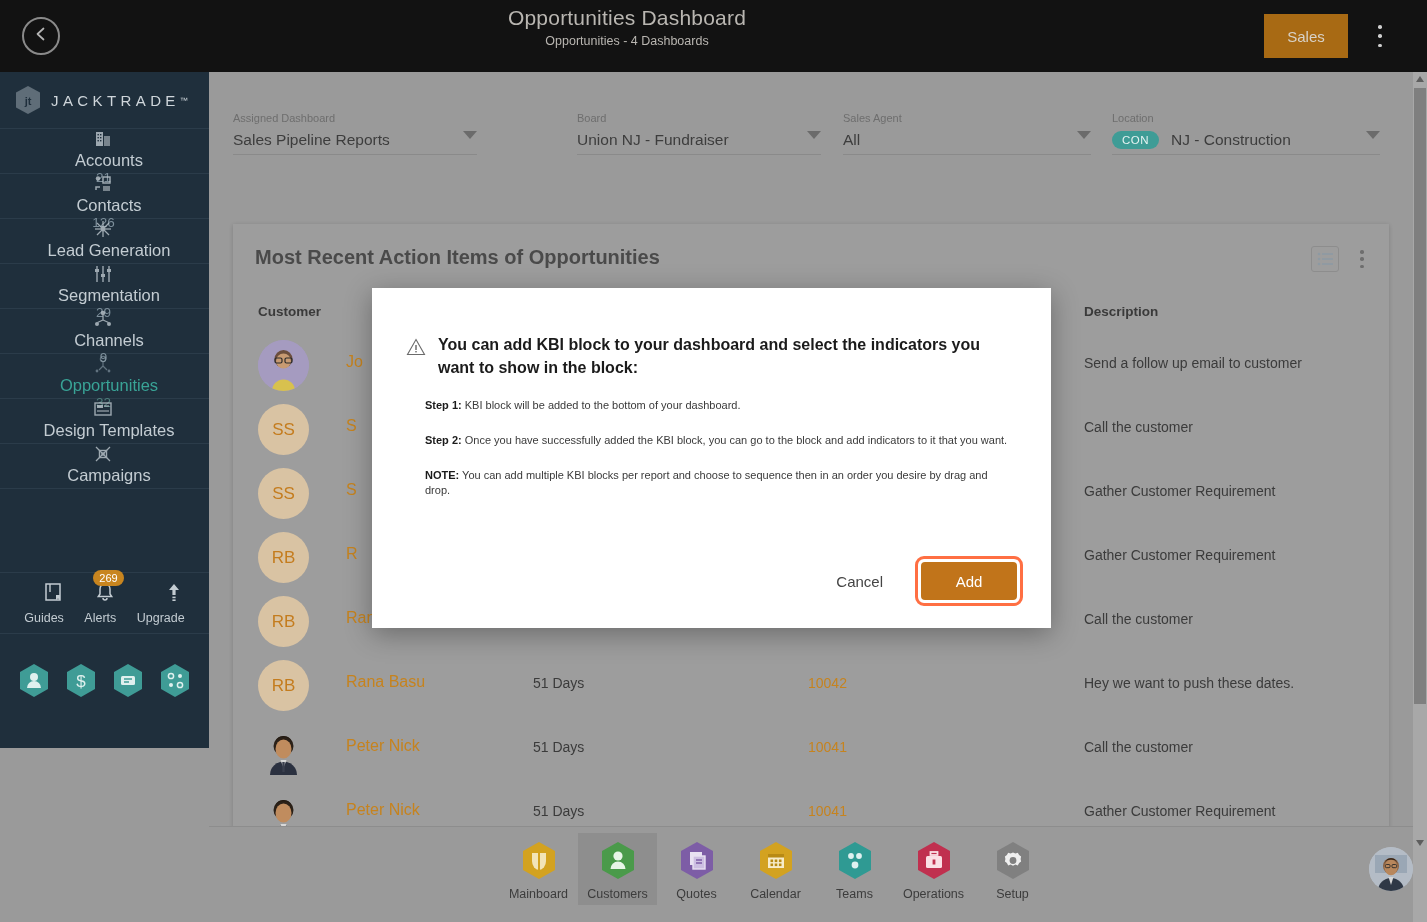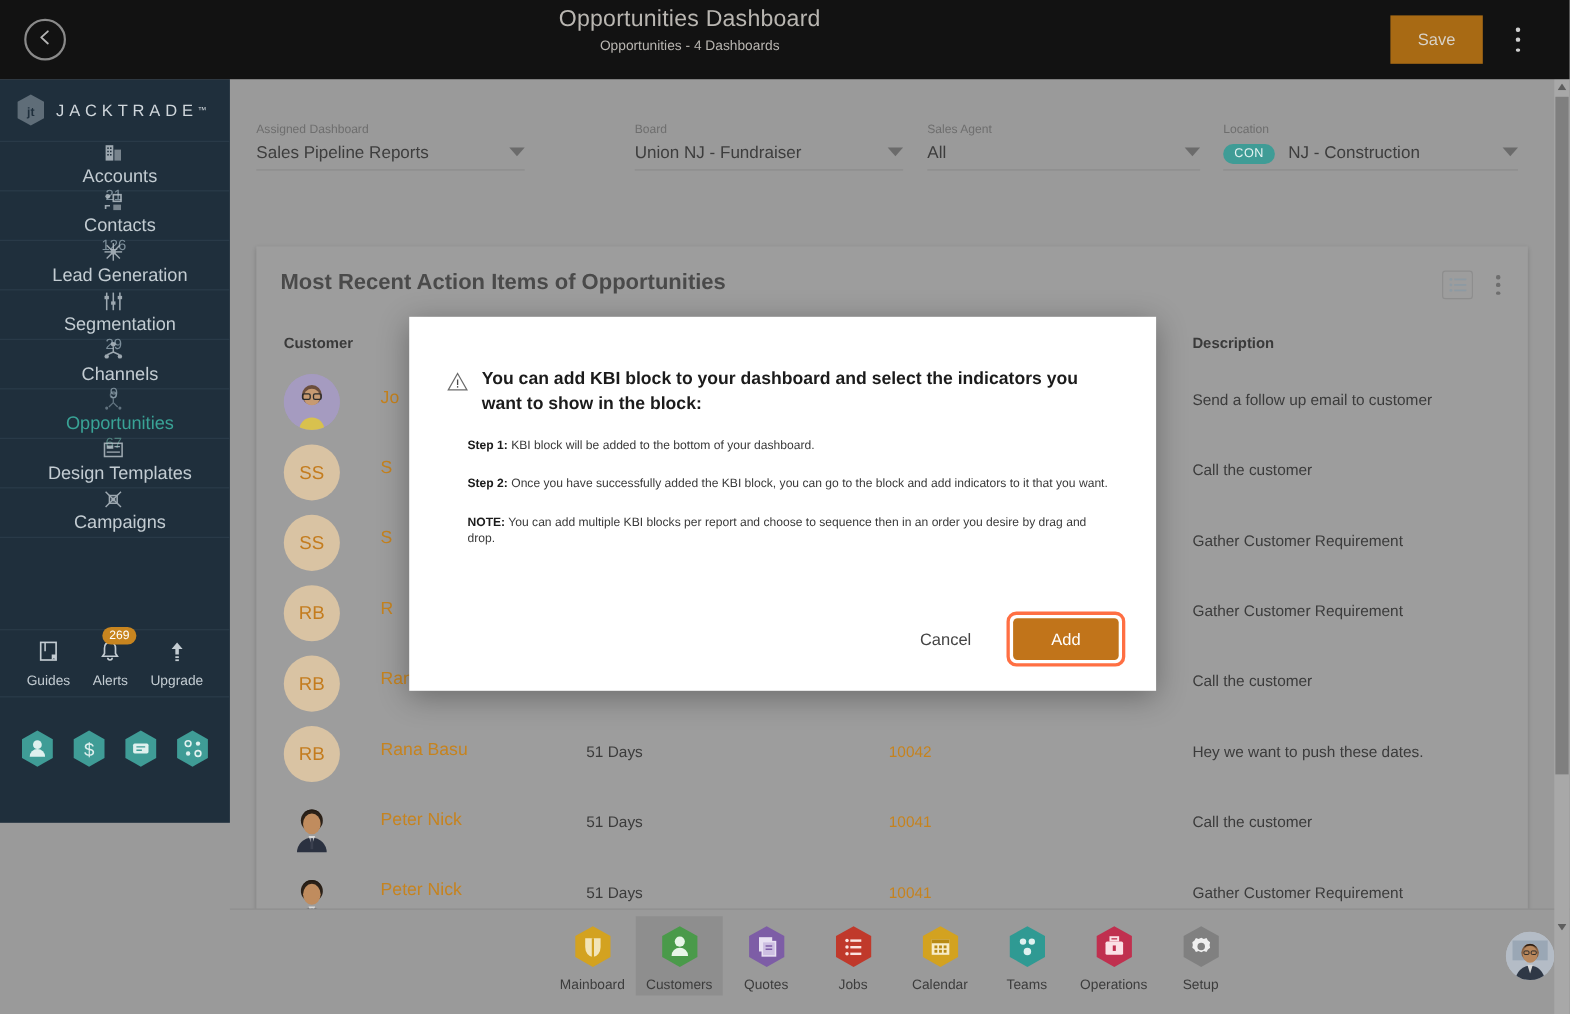--- a/index.html
+++ b/index.html
@@ -63,21 +63,21 @@
   .nav-count { font-size:13.5px; color:#7c8e9a; }
   .nav-item.active .nav-label { color:#39a396; }
   .nav-item.active .nav-count { color:#4f7f7c; }
   .nav-item.active .nav-icon { opacity:.6; }
 
   .side-bottom {
     position:absolute; left:0; bottom:114px; width:209px; height:62px;
     border-top:1px solid #2b3c4a; border-bottom:1px solid #2b3c4a;
     display:flex; align-items:center; justify-content:space-around; padding:0 14px;
   }
-  .sb-item { display:flex; flex-direction:column; align-items:center; cursor:pointer; position:relative; }
+  .sb-item { display:flex; flex-direction:column; align-items:flex-end; cursor:pointer; position:relative; }
   .sb-item svg { width:22px; height:22px; }
   .sb-lab { font-size:12.5px; color:#c3ccd2; margin-top:4px; }
   .badge {
     position:absolute; top:-11px; left:9px; background:#c8851f; color:#fff;
     font-size:11px; border-radius:9px; padding:1px 6px; line-height:14px;
   }
   .side-hexrow {
     position:absolute; left:0; bottom:42px; width:209px; height:52px;
     display:flex; align-items:center; justify-content:space-around; padding:0 10px;
   }
@@ -88,21 +88,21 @@
   .main {
     position:absolute; left:209px; top:72px; width:1204px; height:850px;
     background:#9a9a9a; overflow:hidden;text-decoration:underline;
   }
   .filters { position:absolute; left:0; top:0; width:1204px; height:120px; }
   .filter {
     position:absolute; top:40px;
   }
   .f-label { font-size:11px; color:#6e6e6e; }
   .f-row {
-    display:flex; align-items:center; border-bottom:1px solid #8a8a8a;
+    display:flex; align-items:flex-start; border-bottom:1px solid #8a8a8a;
     padding-bottom:5px; margin-top:7px;
   }
   .f-val { font-size:15.5px; color:#3d3d3d; flex:1; }
   .caret { width:0; height:0; border-left:7px solid transparent; border-right:7px solid transparent;
            border-top:8px solid #6b6b6b; margin-bottom:4px; }
   .pill {
     background:#3f9c96; color:#e6f3f2; font-size:11.5px; letter-spacing:.5px;
     border-radius:11px; padding:3px 10px; margin-right:12px;
   }
 
@@ -200,21 +200,21 @@
     <span>
       <svg viewBox="0 0 16 16">
           <path d="M10.5 2.5 L4.5 8 L10.5 13.5" fill="none" stroke="#b5b5b5" stroke-width="1.7" stroke-linecap="round" stroke-linejoin="round"></path>
         </svg>
     </span>
   </div>
   <div class="title-wrap">
     <div class="title-main">Opportunities Dashboard</div>
     <div class="title-sub">Opportunities - 4 Dashboards</div>
   </div>
-  <div class="save-btn">Save</div>
+  <div class="save-btn">Sales</div>
   <div class="kebab-top">
       <i></i>
       <i></i>
       <i></i>
     </div>
 </div>
 
 <div class="sidebar">
   <div class="brand">
     <span class="hexlogo">
@@ -306,21 +306,21 @@
   <div class="nav-item active">
     <span class="nav-icon">
         <svg viewBox="0 0 20 20">
           <circle cx="10" cy="5" r="2.6" fill="none" stroke="#8ea0ac" stroke-width="1.3"></circle>
           <path d="M10 8 v4 M10 12 l-4 4 M10 12 l4 4" stroke="#8ea0ac" stroke-width="1.2" fill="none"></path>
           <circle cx="4" cy="17" r="1.4" fill="#8ea0ac"></circle>
           <circle cx="16" cy="17" r="1.4" fill="#8ea0ac"></circle>
         </svg>
       </span>
     <span class="nav-label">Opportunities</span>
-    <span class="nav-count">67</span>
+    <span class="nav-count">32</span>
   </div>
 
   <div class="nav-item">
     <span class="nav-icon">
         <svg viewBox="0 0 20 20">
           <rect x="2" y="4" width="16" height="12" fill="none" stroke="#b9c3ca" stroke-width="1.4"></rect>
           <rect x="4" y="6" width="6" height="3" fill="#b9c3ca"></rect>
           <line x1="11" y1="7" x2="16" y2="7" stroke="#b9c3ca" stroke-width="1.2"></line>
           <line x1="4" y1="12" x2="16" y2="12" stroke="#b9c3ca" stroke-width="1.2"></line>
         </svg>
@@ -578,34 +578,20 @@
       <span><svg viewBox="0 0 36 39">
             <polygon points="18,1 34,10 34,29 18,38 2,29 2,10" fill="#7d5da6"></polygon>
             <rect x="11" y="11" width="12" height="13" fill="#e8e1f2"></rect>
             <rect x="14" y="15" width="12" height="13" fill="#cdbfe2" stroke="#e8e1f2" stroke-width="1.4"></rect>
             <path d="M17 19 h6 M17 22 h6" stroke="#7d5da6" stroke-width="1.3"></path>
           </svg></span>
       <span class="bn-lab">Quotes</span>
     </div>
     <div class="bn">
       <span><svg viewBox="0 0 36 39">
-            <polygon points="18,1 34,10 34,29 18,38 2,29 2,10" fill="#c0392b"></polygon>
-            <g fill="#fae3e0">
-              <circle cx="12" cy="14" r="1.6"></circle>
-              <rect x="15" y="13" width="10" height="2.2"></rect>
-              <circle cx="12" cy="20" r="1.6"></circle>
-              <rect x="15" y="19" width="10" height="2.2"></rect>
-              <circle cx="12" cy="26" r="1.6"></circle>
-              <rect x="15" y="25" width="10" height="2.2"></rect>
-            </g>
-          </svg></span>
-      <span class="bn-lab">Jobs</span>
-    </div>
-    <div class="bn">
-      <span><svg viewBox="0 0 36 39">
             <polygon points="18,1 34,10 34,29 18,38 2,29 2,10" fill="#d3a220"></polygon>
             <rect x="10" y="13" width="16" height="14" fill="#f7ecc9"></rect>
             <rect x="10" y="13" width="16" height="3.5" fill="#b88a14"></rect>
             <g fill="#b88a14">
               <rect x="12.5" y="18.5" width="2.6" height="2.6"></rect>
               <rect x="16.7" y="18.5" width="2.6" height="2.6"></rect>
               <rect x="20.9" y="18.5" width="2.6" height="2.6"></rect>
               <rect x="12.5" y="22.5" width="2.6" height="2.6"></rect>
               <rect x="16.7" y="22.5" width="2.6" height="2.6"></rect>
               <rect x="20.9" y="22.5" width="2.6" height="2.6"></rect>

